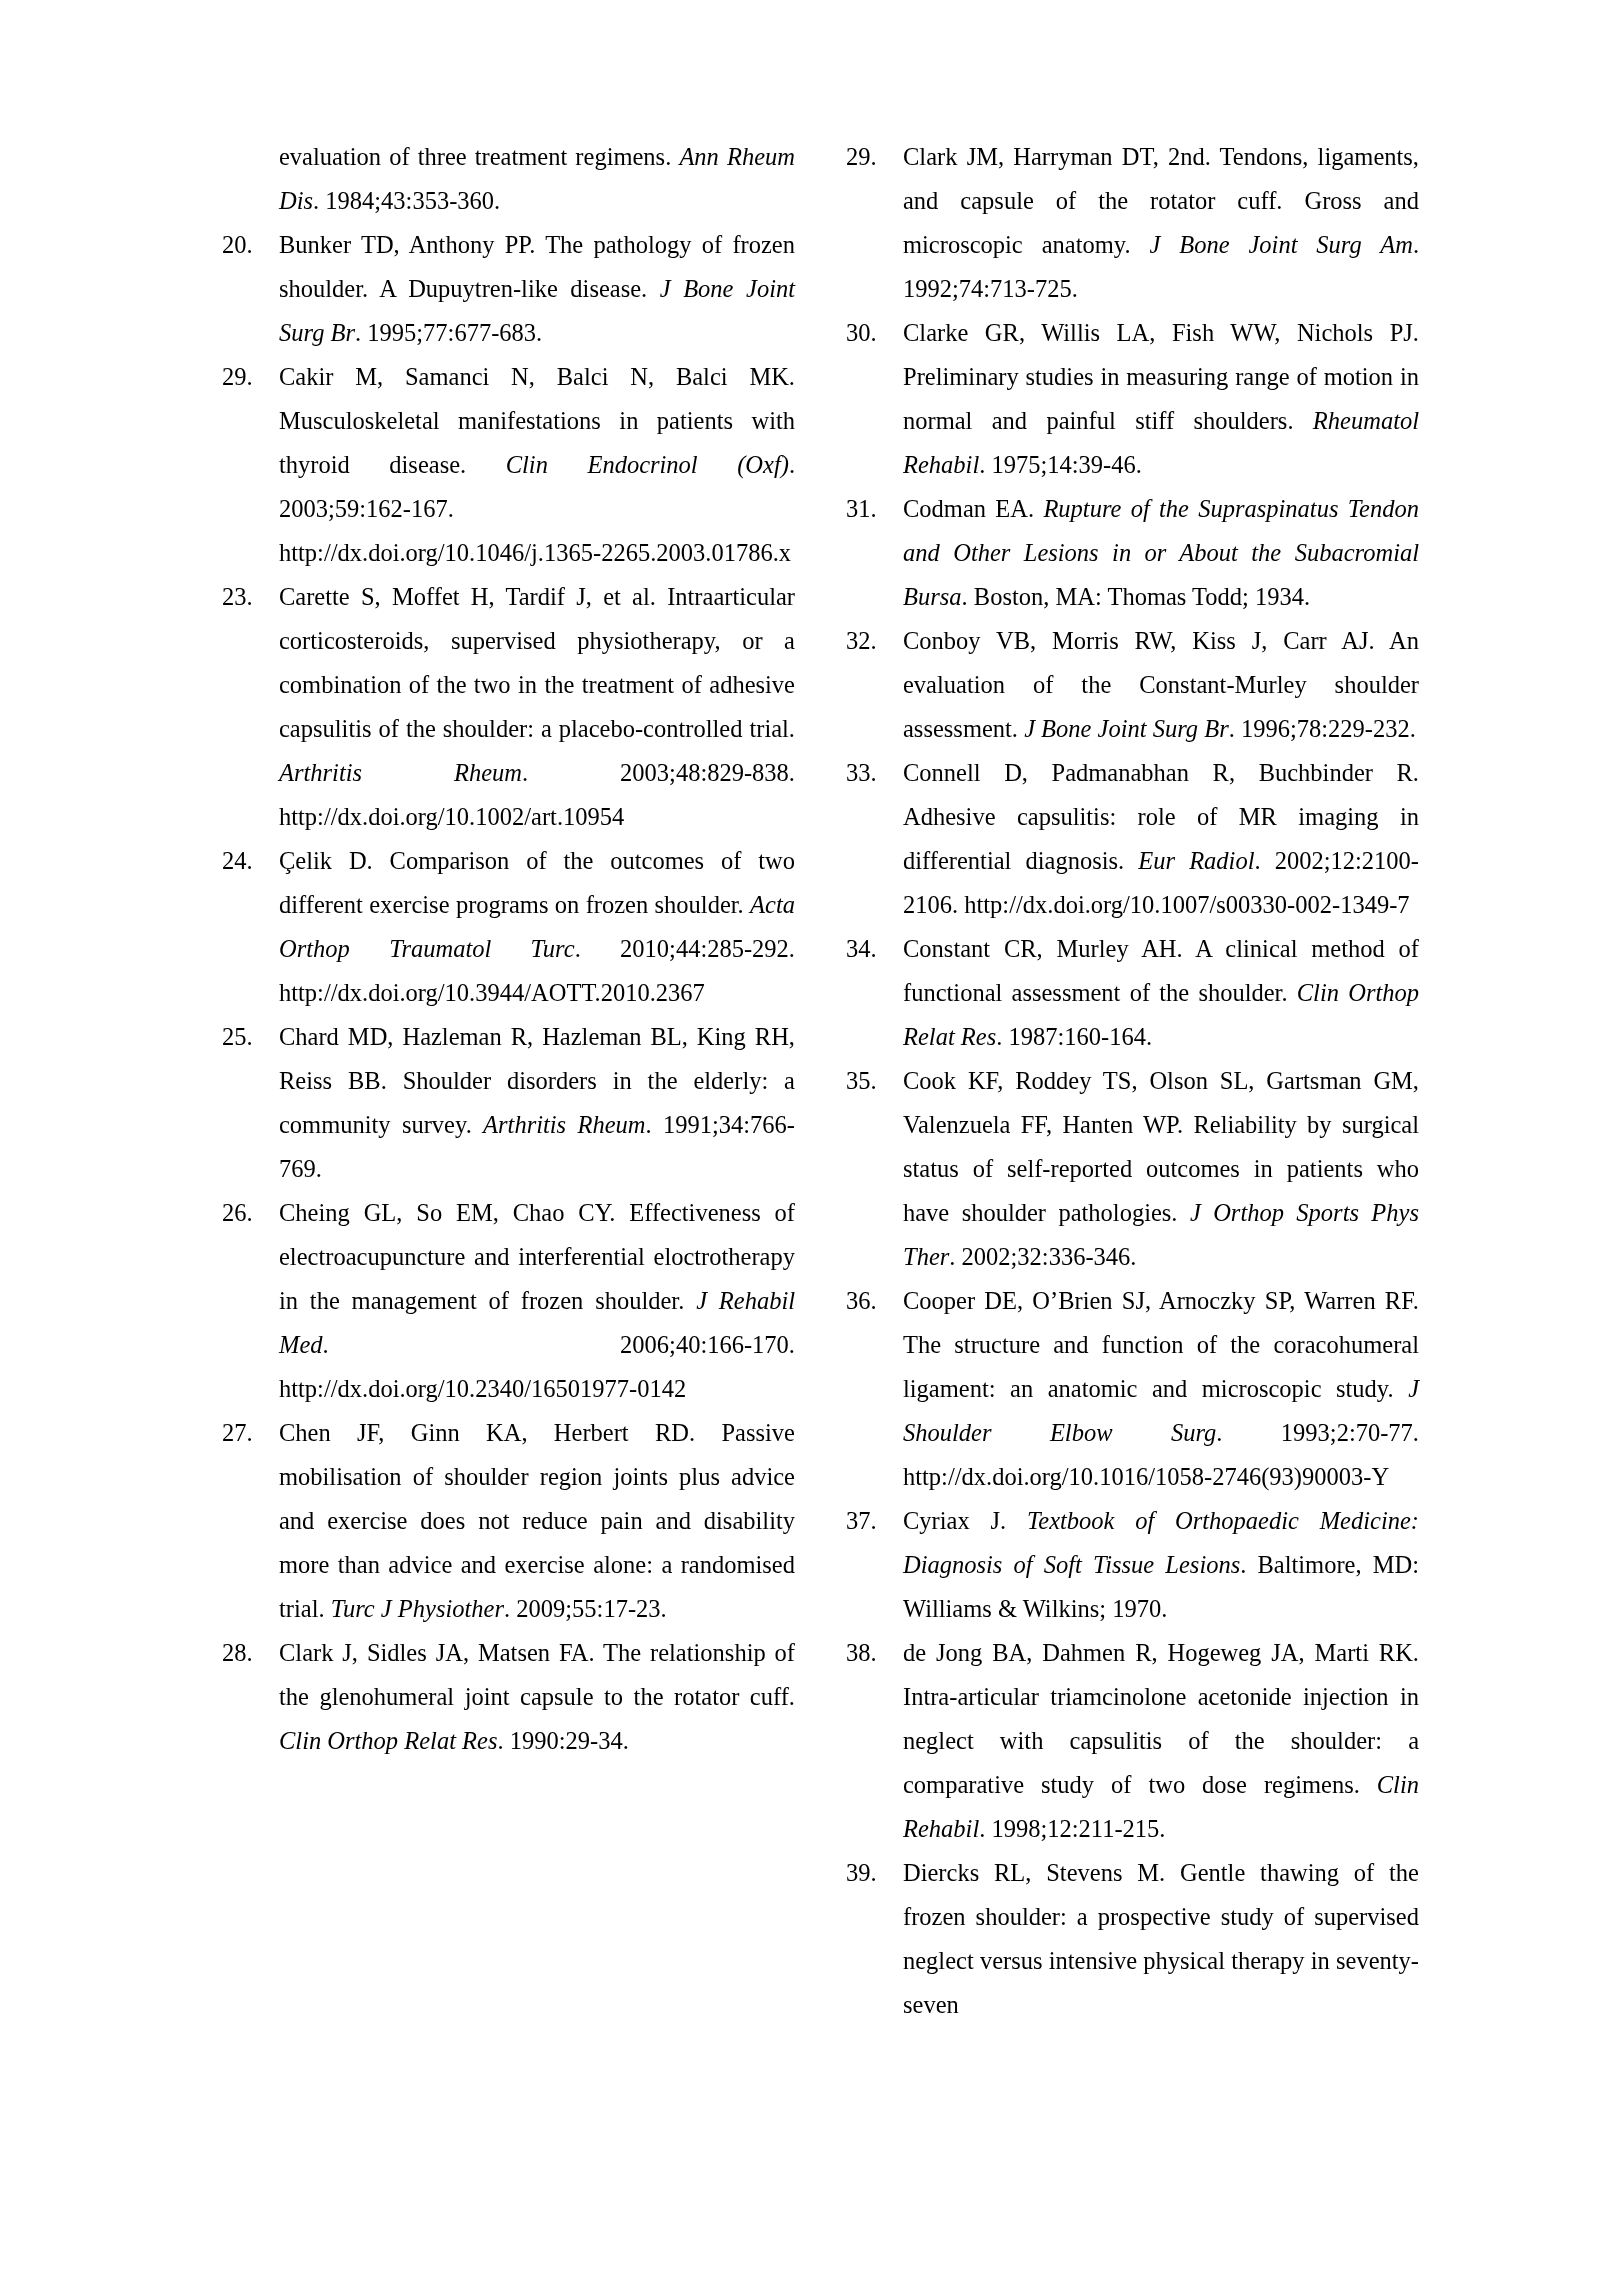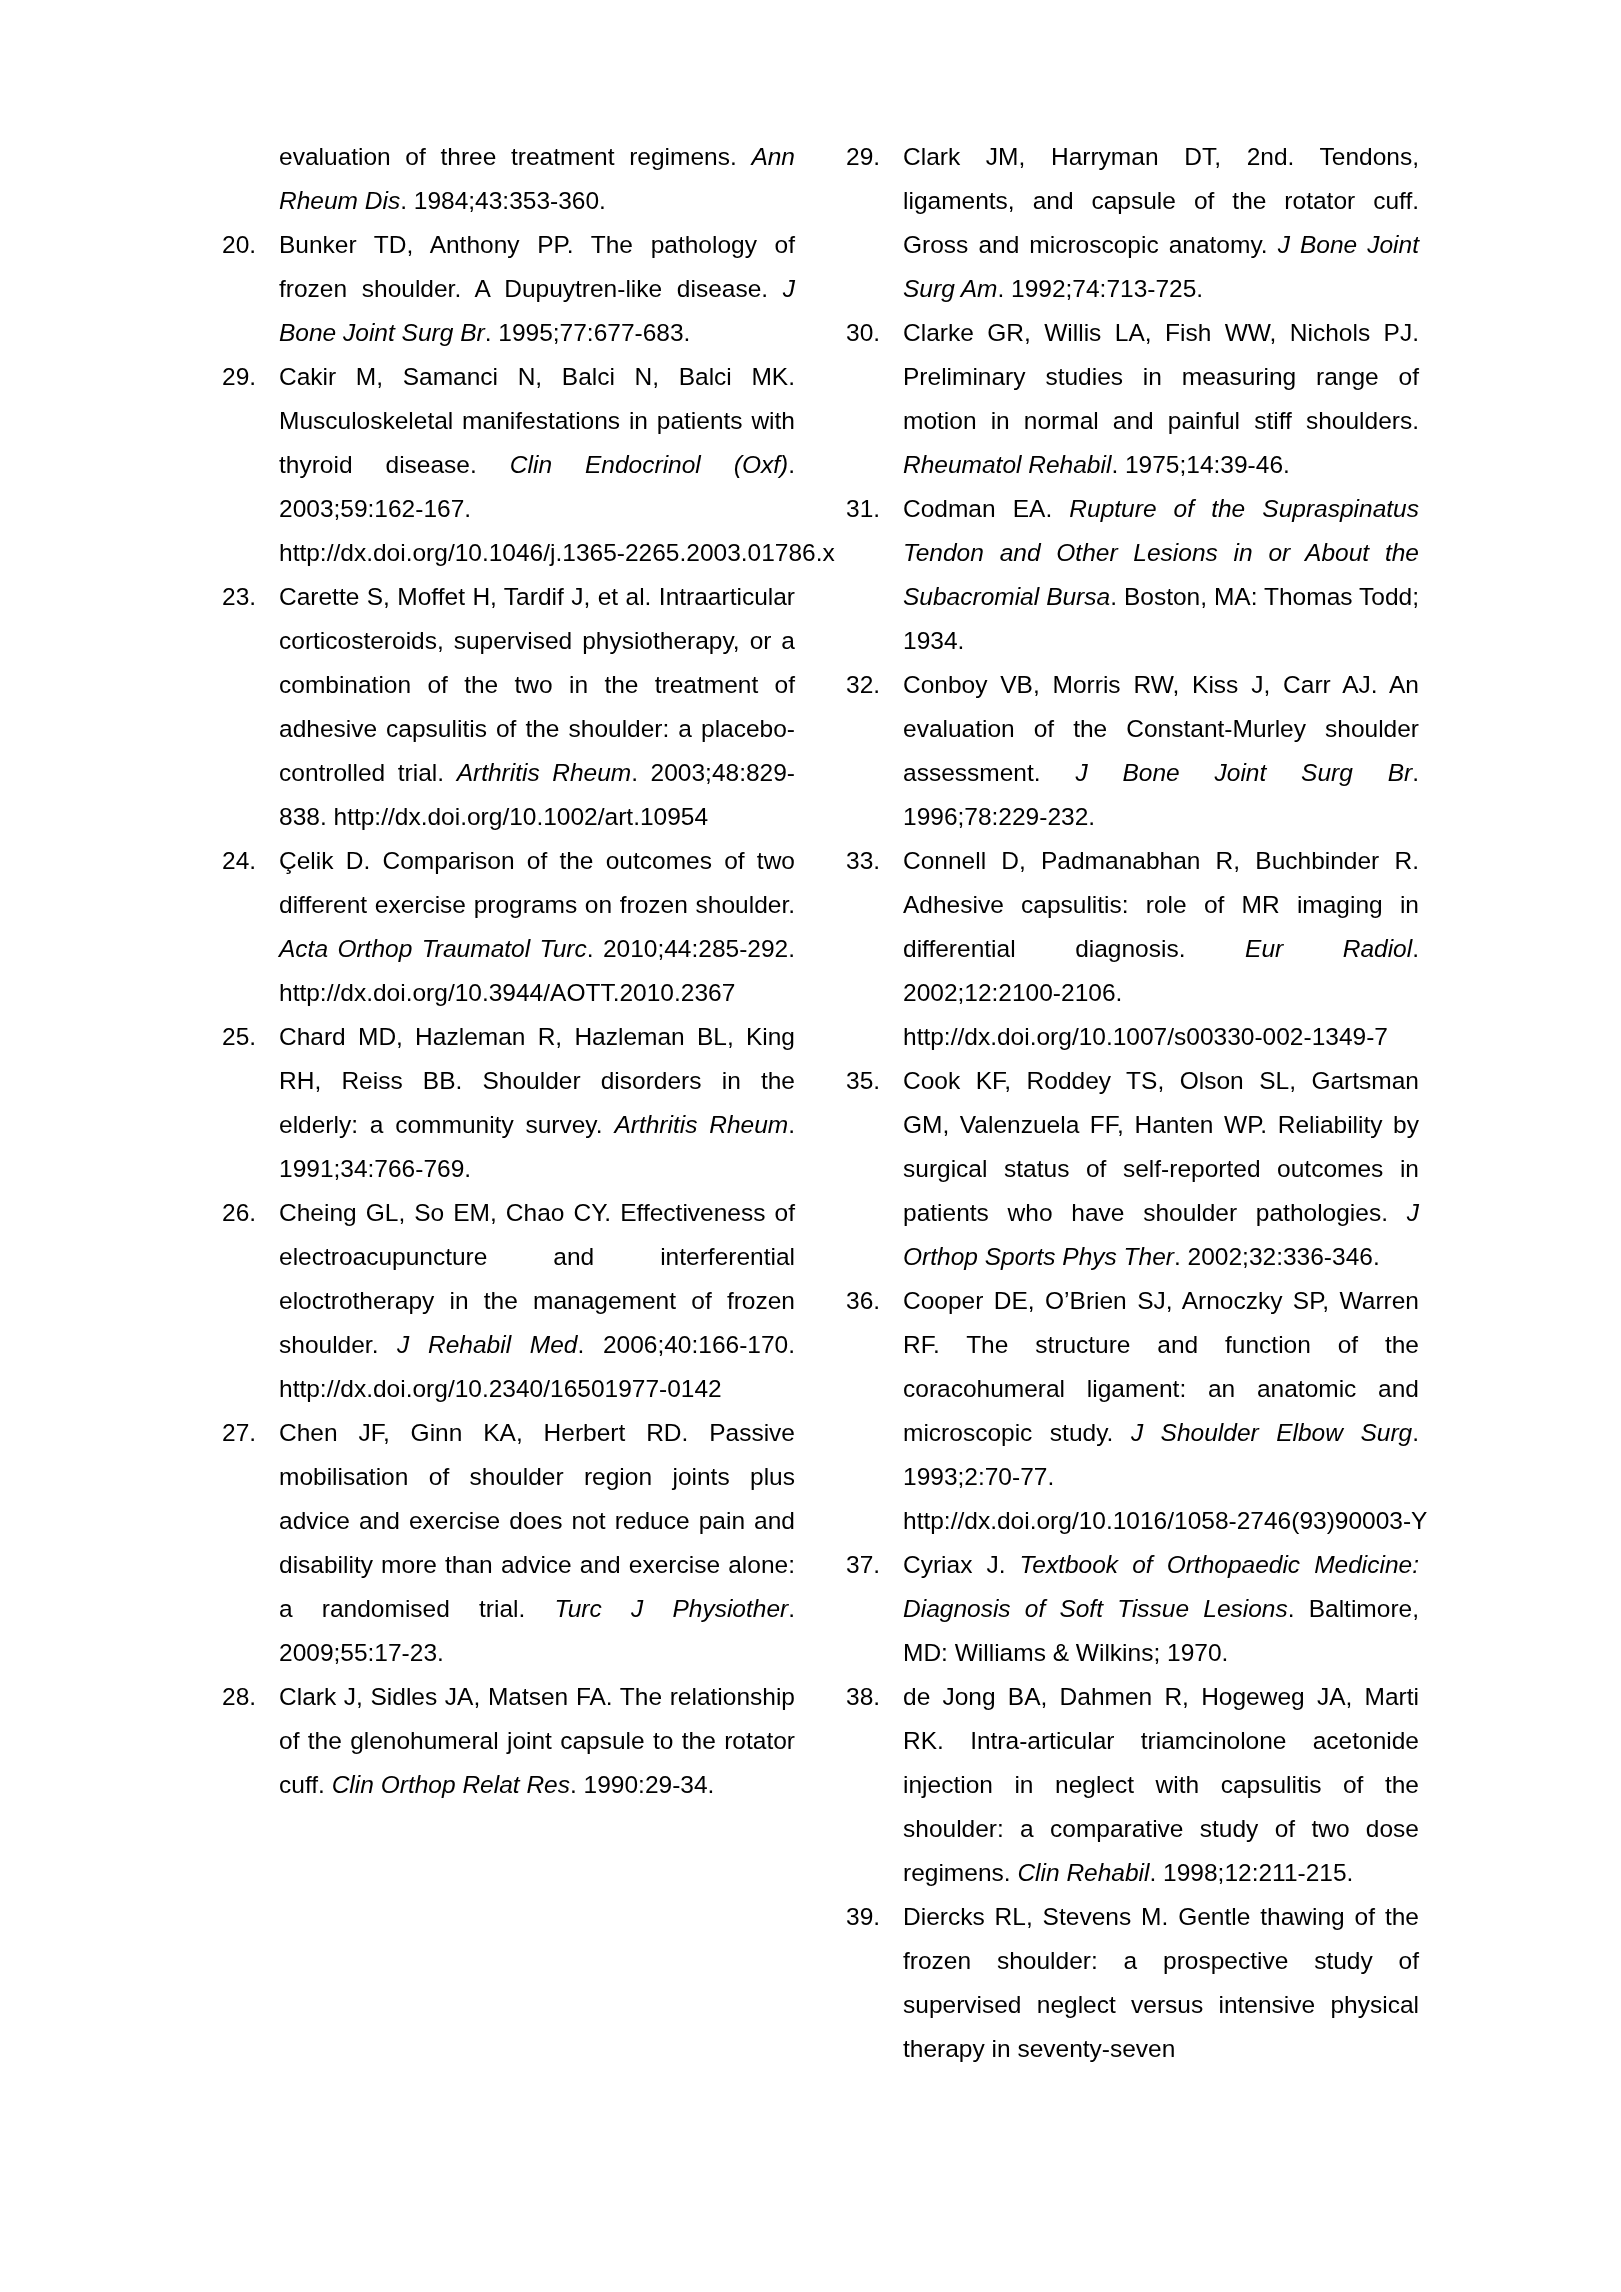--- a/index.html
+++ b/index.html
@@ -2,21 +2,21 @@
 <html><head>
 <meta charset="utf-8">
 <style>
   html, body { margin: 0; padding: 0; background: #ffffff; }
   .page {
     position: relative;
     width: 1621px;
     height: 2293px;
     background: #ffffff;
     color: #000000;
-    font-family: Liberation Sans, sans-serif;
+    font-family: Liberation Serif, serif;
     font-size: 24.5px;
   }
   .columns {
     position: absolute;
     left: 222px;
     top: 135px;
     display: flex;
     gap: 51px;
   }
   .column { width: 573px; }
@@ -50,20 +50,21 @@
         <div class="ref-entry"><span class="ref-num">26.</span><span class="ref-body"><span>Cheing GL, So EM, Chao CY. Effectiveness of electroacupuncture and interferential eloctrotherapy in the management of frozen shoulder. </span><i>J Rehabil Med</i><span>. 2006;40:166-170. </span><span class="nowrap">http://dx.doi.org/10.2340/16501977-0142</span></span></div>
         <div class="ref-entry"><span class="ref-num">27.</span><span class="ref-body"><span>Chen JF, Ginn KA, Herbert RD. Passive mobilisation of shoulder region joints plus advice and exercise does not reduce pain and disability more than advice and exercise alone: a randomised trial. </span><i>Turc J Physiother</i><span>. 2009;55:17-23.</span></span></div>
         <div class="ref-entry"><span class="ref-num">28.</span><span class="ref-body"><span>Clark J, Sidles JA, Matsen FA. The relationship of the glenohumeral joint capsule to the rotator cuff. </span><i>Clin Orthop Relat Res</i><span>. 1990:29-34.</span></span></div>
       </div>
     <div class="column">
         <div class="ref-entry"><span class="ref-num">29.</span><span class="ref-body"><span>Clark JM, Harryman DT, 2nd. Tendons, ligaments, and capsule of the rotator cuff. Gross and microscopic anatomy. </span><i>J Bone Joint Surg Am</i><span>. 1992;74:713-725.</span></span></div>
         <div class="ref-entry"><span class="ref-num">30.</span><span class="ref-body"><span>Clarke GR, Willis LA, Fish WW, Nichols PJ. Preliminary studies in measuring range of motion in normal and painful stiff shoulders. </span><i>Rheumatol Rehabil</i><span>. 1975;14:39-46.</span></span></div>
         <div class="ref-entry"><span class="ref-num">31.</span><span class="ref-body"><span>Codman EA. </span><i>Rupture of the Supraspinatus Tendon and Other Lesions in or About the Subacromial Bursa</i><span>. Boston, MA: Thomas Todd; 1934.</span></span></div>
         <div class="ref-entry"><span class="ref-num">32.</span><span class="ref-body"><span>Conboy VB, Morris RW, Kiss J, Carr AJ. An evaluation of the Constant-Murley shoulder assessment. </span><i>J Bone Joint Surg Br</i><span>. 1996;78:229-232.</span></span></div>
         <div class="ref-entry"><span class="ref-num">33.</span><span class="ref-body"><span>Connell D, Padmanabhan R, Buchbinder R. Adhesive capsulitis: role of MR imaging in differential diagnosis. </span><i>Eur Radiol</i><span>. 2002;12:2100-2106. </span><span class="nowrap">http://dx.doi.org/10.1007/s00330-002-1349-7</span></span></div>
+        <div class="ref-entry"><span class="ref-num">34.</span><span class="ref-body"><span>Constant CR, Murley AH. A clinical method of functional assessment of the shoulder. </span><i>Clin Orthop Relat Res</i><span>. 1987:160-164.</span></span></div>
         <div class="ref-entry"><span class="ref-num">35.</span><span class="ref-body"><span>Cook KF, Roddey TS, Olson SL, Gartsman GM, Valenzuela FF, Hanten WP. Reliability by surgical status of self-reported outcomes in patients who have shoulder pathologies. </span><i>J Orthop Sports Phys Ther</i><span>. 2002;32:336-346.</span></span></div>
         <div class="ref-entry"><span class="ref-num">36.</span><span class="ref-body"><span>Cooper DE, O’Brien SJ, Arnoczky SP, Warren RF. The structure and function of the coracohumeral ligament: an anatomic and microscopic study. </span><i>J Shoulder Elbow Surg</i><span>. 1993;2:70-77. </span><span class="nowrap">http://dx.doi.org/10.1016/1058-2746(93)90003-Y</span></span></div>
         <div class="ref-entry"><span class="ref-num">37.</span><span class="ref-body"><span>Cyriax J. </span><i>Textbook of Orthopaedic Medicine: Diagnosis of Soft Tissue Lesions</i><span>. Baltimore, MD: Williams &amp; Wilkins; 1970.</span></span></div>
         <div class="ref-entry"><span class="ref-num">38.</span><span class="ref-body"><span>de Jong BA, Dahmen R, Hogeweg JA, Marti RK. Intra-articular triamcinolone acetonide injection in neglect with capsulitis of the shoulder: a comparative study of two dose regimens. </span><i>Clin Rehabil</i><span>. 1998;12:211-215.</span></span></div>
         <div class="ref-entry"><span class="ref-num">39.</span><span class="ref-body"><span>Diercks RL, Stevens M. Gentle thawing of the frozen shoulder: a prospective study of supervised neglect versus intensive physical therapy in seventy-seven</span></span></div>
       </div>
   </div>
 </div>
 
 

